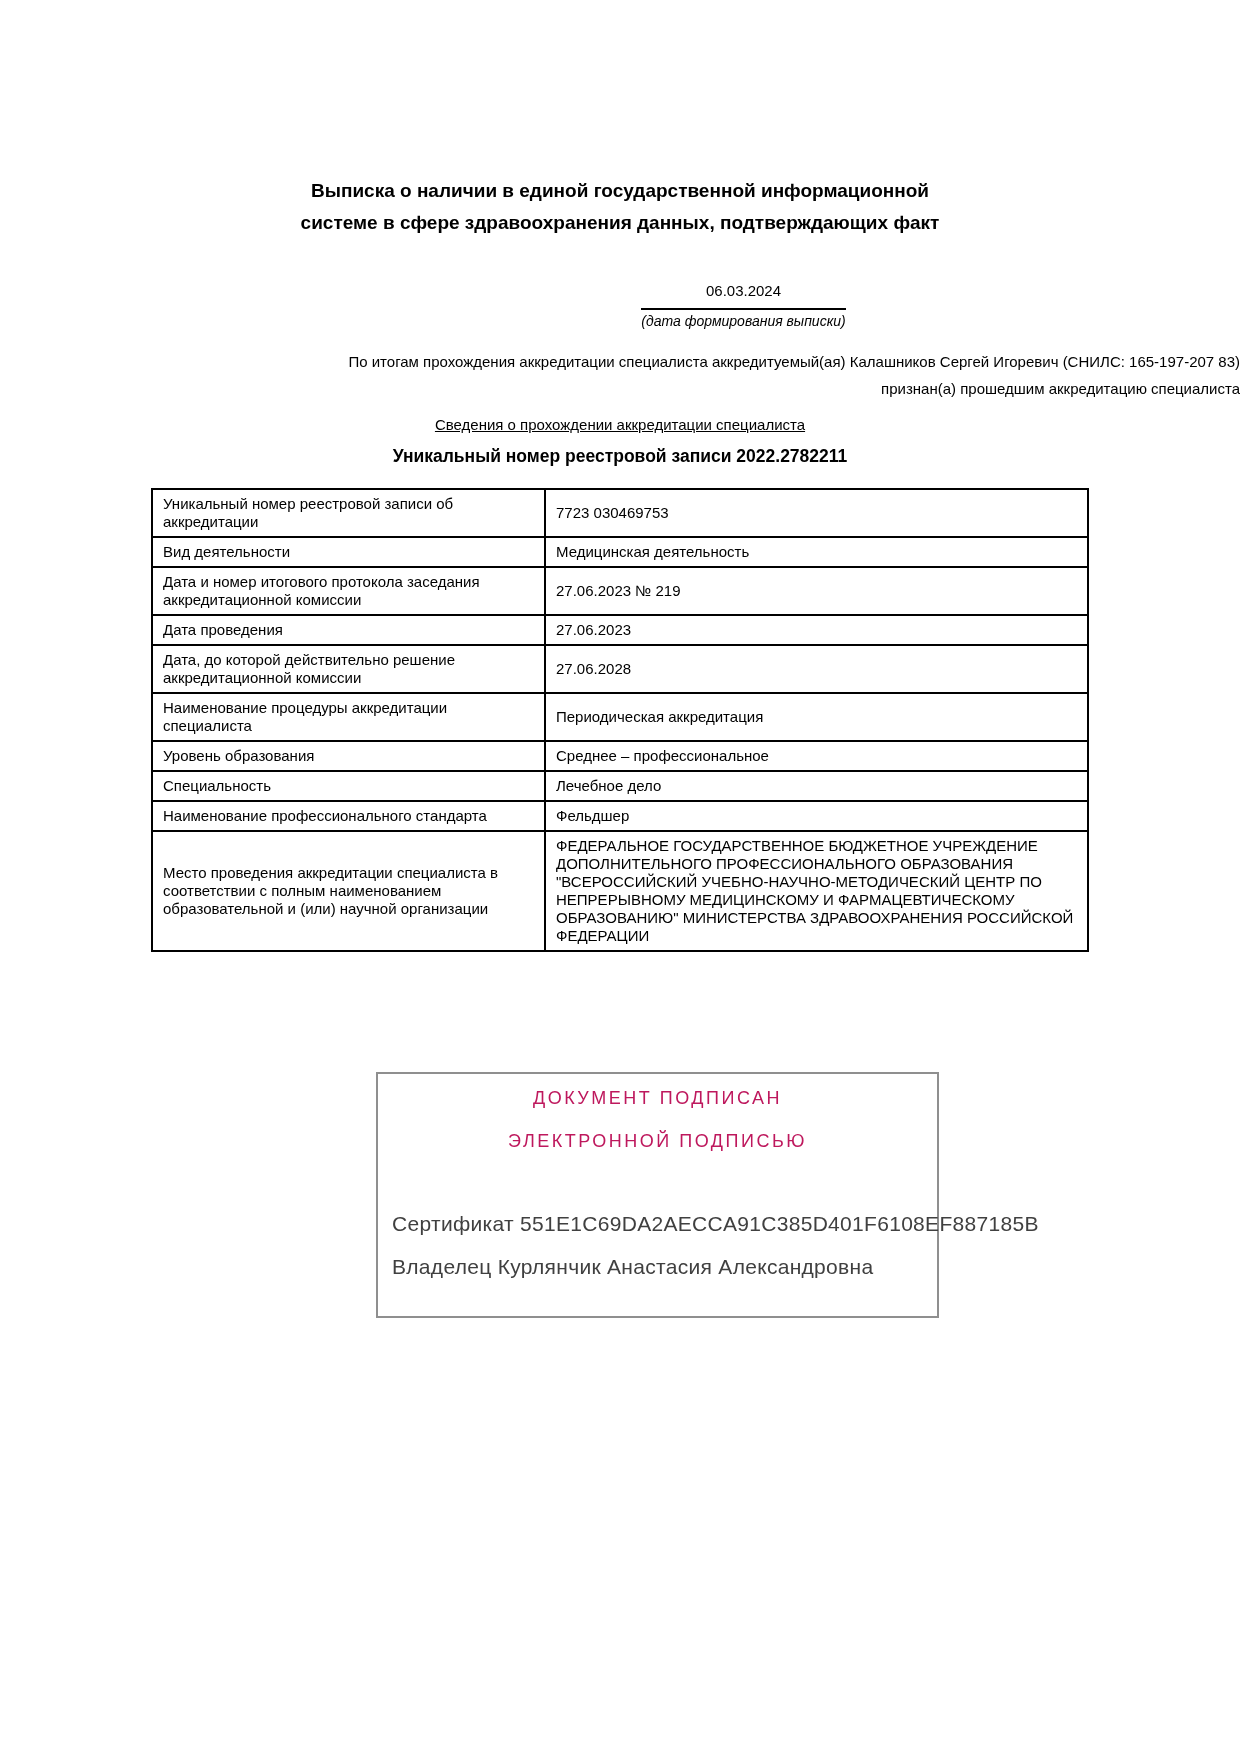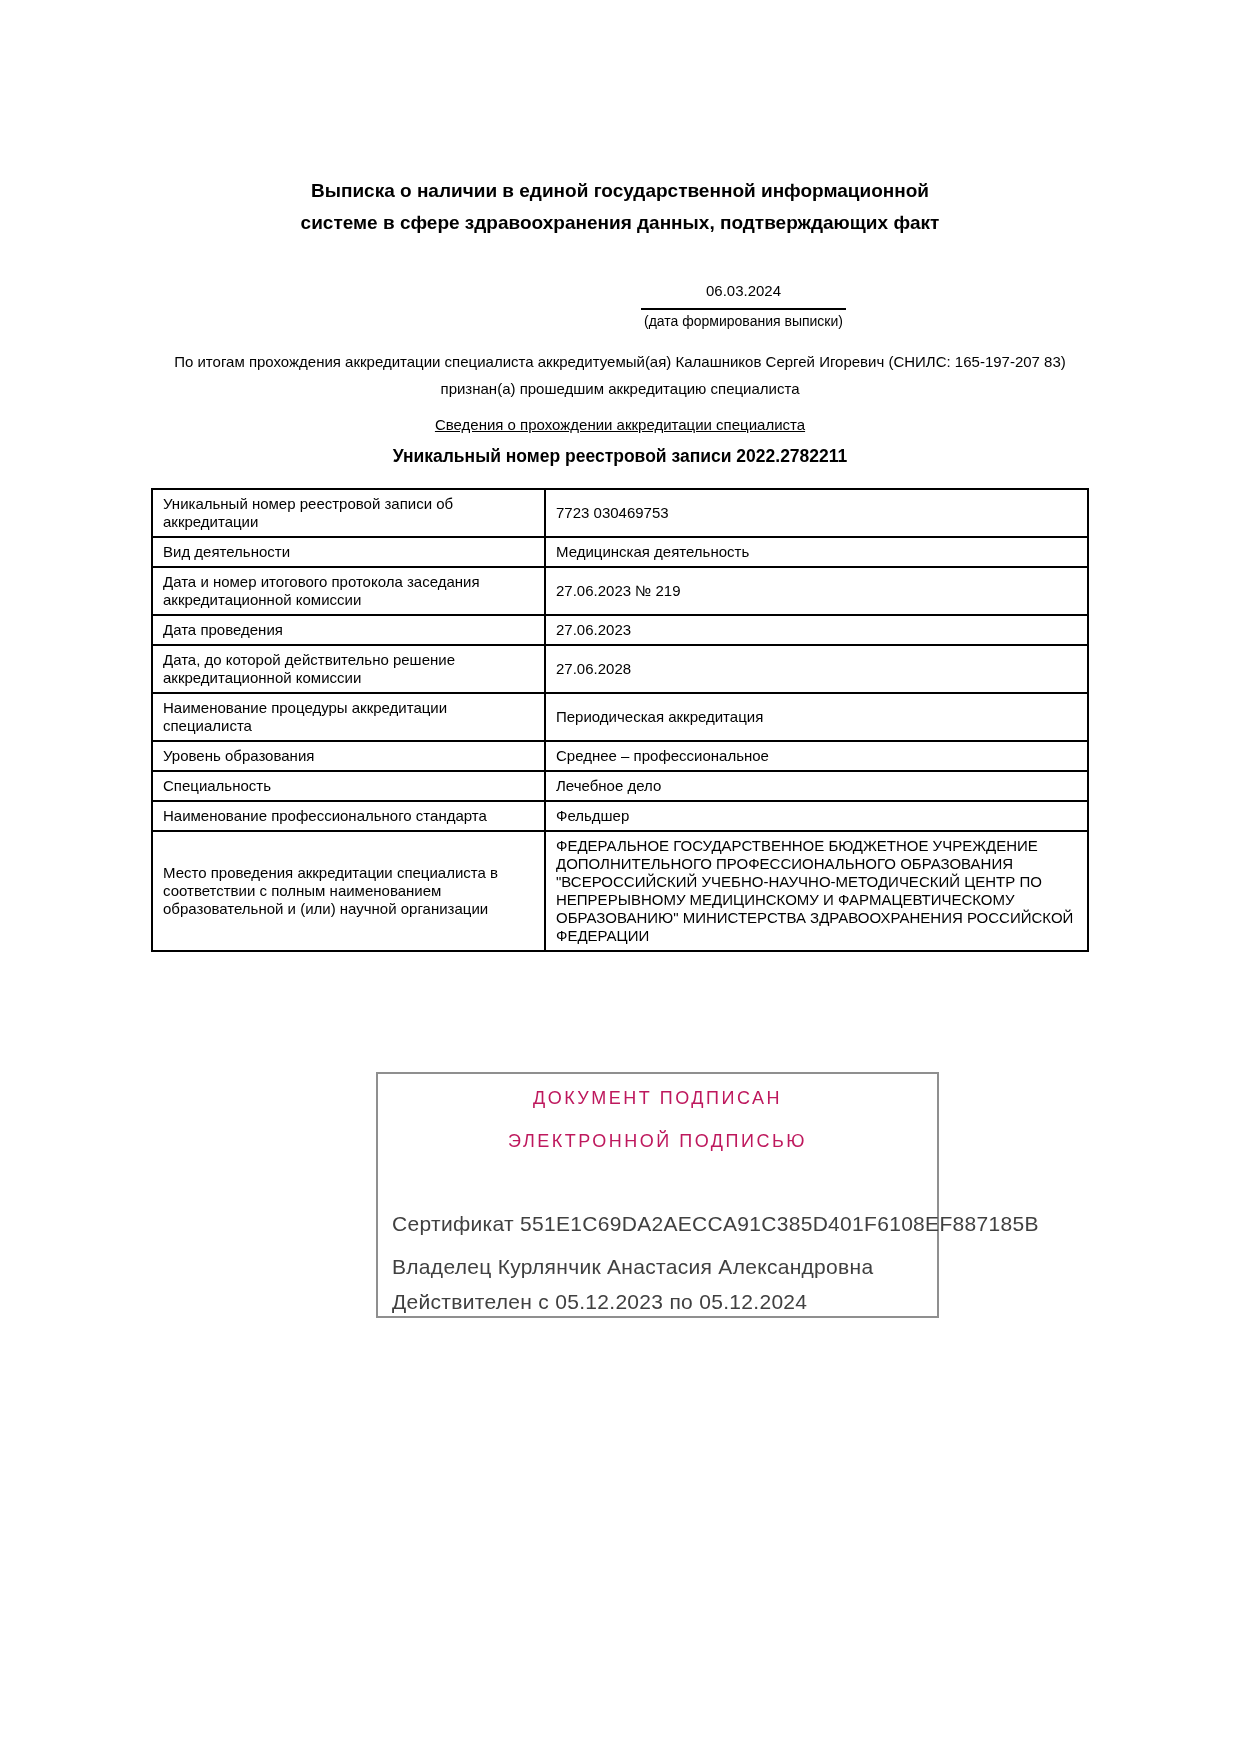--- a/index.html
+++ b/index.html
@@ -35,29 +35,30 @@
     text-align: center;
     font-size: 15px;
   }
   .date-value {
     padding-bottom: 9px;
     border-bottom: 2px solid #000000;
   }
   .date-caption {
     padding-top: 3px;
     font-size: 14px;
+    font-style: italic;
   }
 
   
   .intro {
     position: absolute;
     top: 306px;
     left: 0;
     width: 100%;
-    text-align: center;
+    text-align: right;
     font-size: 15px;
     line-height: 27px;
   }
 
   
   .section-heading {
     position: absolute;
     top: 374px;
     left: 0;
     width: 100%;
@@ -194,16 +195,15 @@
         <td class="value-cell">ФЕДЕРАЛЬНОЕ ГОСУДАРСТВЕННОЕ БЮДЖЕТНОЕ УЧРЕЖДЕНИЕ ДОПОЛНИТЕЛЬНОГО ПРОФЕССИОНАЛЬНОГО ОБРАЗОВАНИЯ "ВСЕРОССИЙСКИЙ УЧЕБНО-НАУЧНО-МЕТОДИЧЕСКИЙ ЦЕНТР ПО НЕПРЕРЫВНОМУ МЕДИЦИНСКОМУ И ФАРМАЦЕВТИЧЕСКОМУ ОБРАЗОВАНИЮ" МИНИСТЕРСТВА ЗДРАВООХРАНЕНИЯ РОССИЙСКОЙ ФЕДЕРАЦИИ</td>
       </tr>
     </tbody>
   </table>
 
   <div class="sig-box">
     <div class="sig-heading sig-heading-1">ДОКУМЕНТ ПОДПИСАН</div>
     <div class="sig-heading sig-heading-2">ЭЛЕКТРОННОЙ ПОДПИСЬЮ</div>
     <div class="sig-line sig-cert">Сертификат 551E1C69DA2AECCA91C385D401F6108EF887185B</div>
     <div class="sig-line sig-owner">Владелец Курлянчик Анастасия Александровна</div>
-    <div class="sig-line sig-valid">Действителен с 05.12.2023 по 05.12.2024</div>
   </div>
 
 </div>
 
 </body></html>

